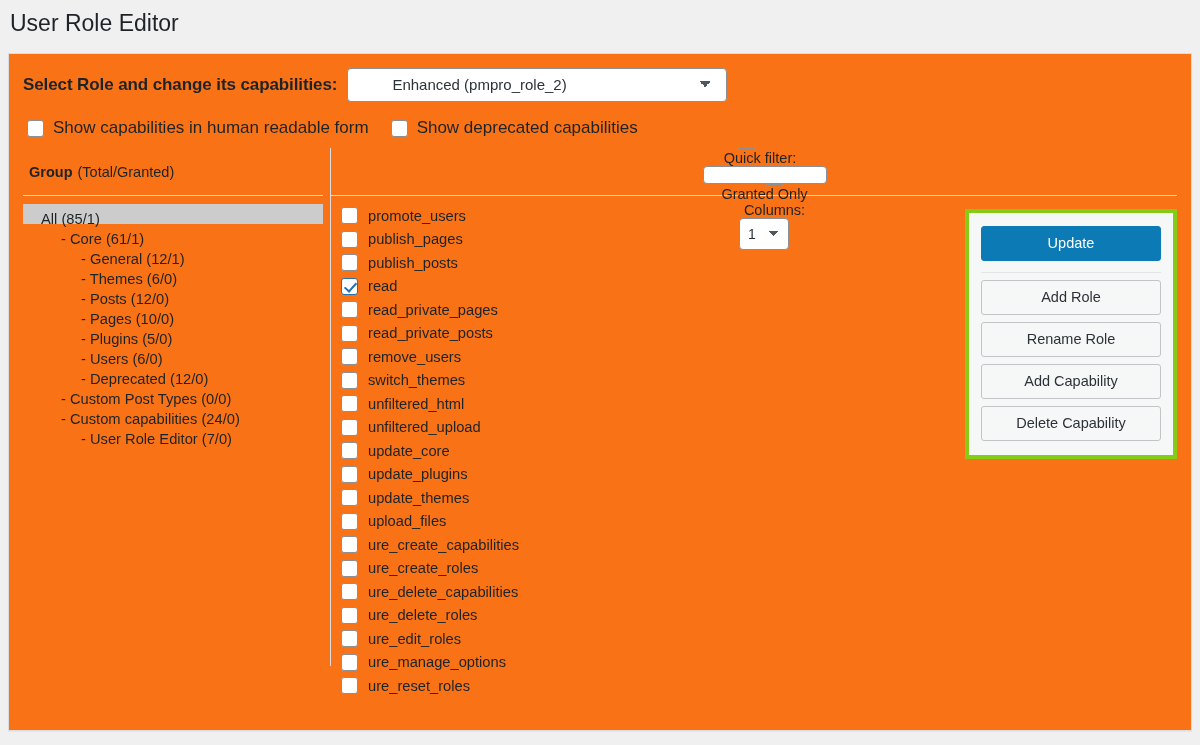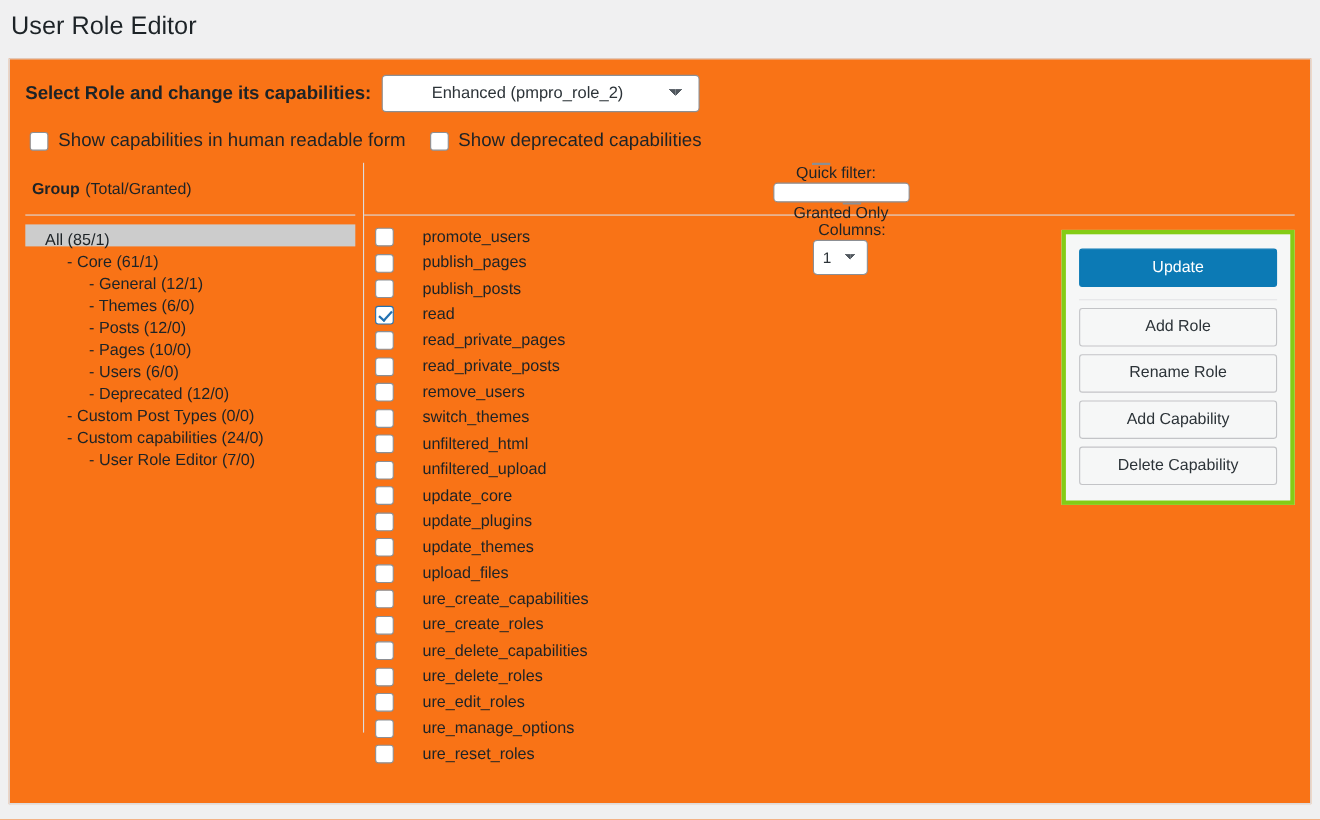--- a/index.html
+++ b/index.html
@@ -66,21 +66,21 @@
     background-size: 6px 6px, 6px 6px;
     background-repeat: no-repeat;
     border: 1px solid #8c8f94;
     border-radius: 4px;
     -webkit-appearance: none;
     appearance: none;
     padding: 0 34px 0 9px;
     box-shadow: 0 0 0 transparent;
   }
   #role-select {
-    width: 289px;
+    width: 380px;
     height: 34px;
     line-height: 32px;
     margin-left: 10px;
     padding-left: 44px;
   }
 
   
   #show-options-row {
     display: flex;
     align-items: center;
@@ -234,21 +234,21 @@
     left: 332px;
     top: 56px;
     width: 580px;
   }
   .cap-row {
     height: 23.5px;
     display: flex;
     align-items: center;
   }
   .cap-row .cap-name {
-    margin-left: 26px;
+    margin-left: 10px;
     font-size: 14.7px;
     color: #1d2327;
     white-space: nowrap;
   }
 
   
   #action-panel {
     position: absolute;
     right: 14px;
     top: 61px;
@@ -330,20 +330,21 @@
       </div>
     </div>
 
     <div id="group-tree">
         <div class="tree-item lvl0 selected"><span>All (85/1)</span></div>
         <div class="tree-item lvl1"><span>- Core (61/1)</span></div>
         <div class="tree-item lvl2"><span>- General (12/1)</span></div>
         <div class="tree-item lvl2"><span>- Themes (6/0)</span></div>
         <div class="tree-item lvl2"><span>- Posts (12/0)</span></div>
         <div class="tree-item lvl2"><span>- Pages (10/0)</span></div>
+        <div class="tree-item lvl2"><span>- Plugins (5/0)</span></div>
         <div class="tree-item lvl2"><span>- Users (6/0)</span></div>
         <div class="tree-item lvl2"><span>- Deprecated (12/0)</span></div>
         <div class="tree-item lvl1"><span>- Custom Post Types (0/0)</span></div>
         <div class="tree-item lvl1"><span>- Custom capabilities (24/0)</span></div>
         <div class="tree-item lvl2"><span>- User Role Editor (7/0)</span></div>
       </div>
 
     <div id="cap-list">
         <div class="cap-row">
           <span class="cb"></span>

